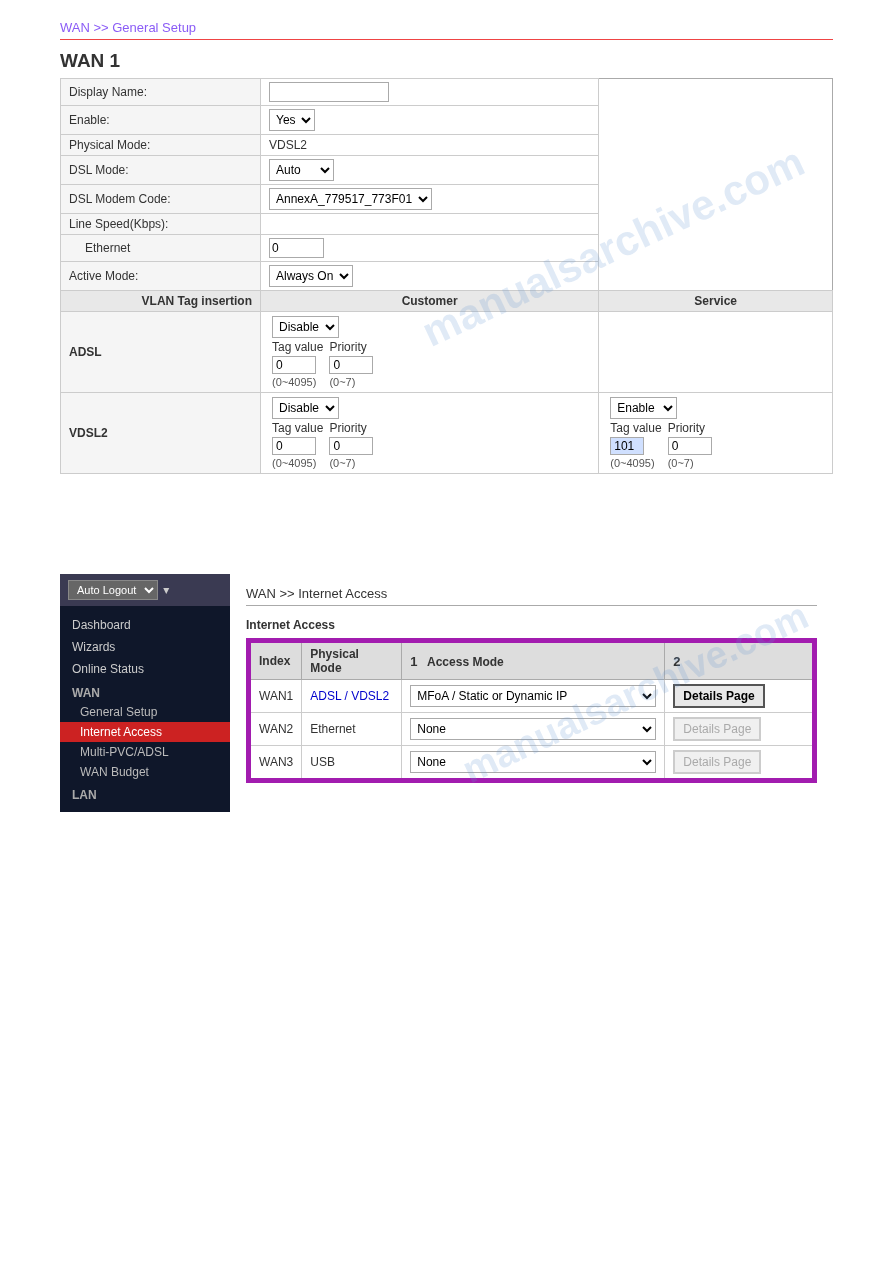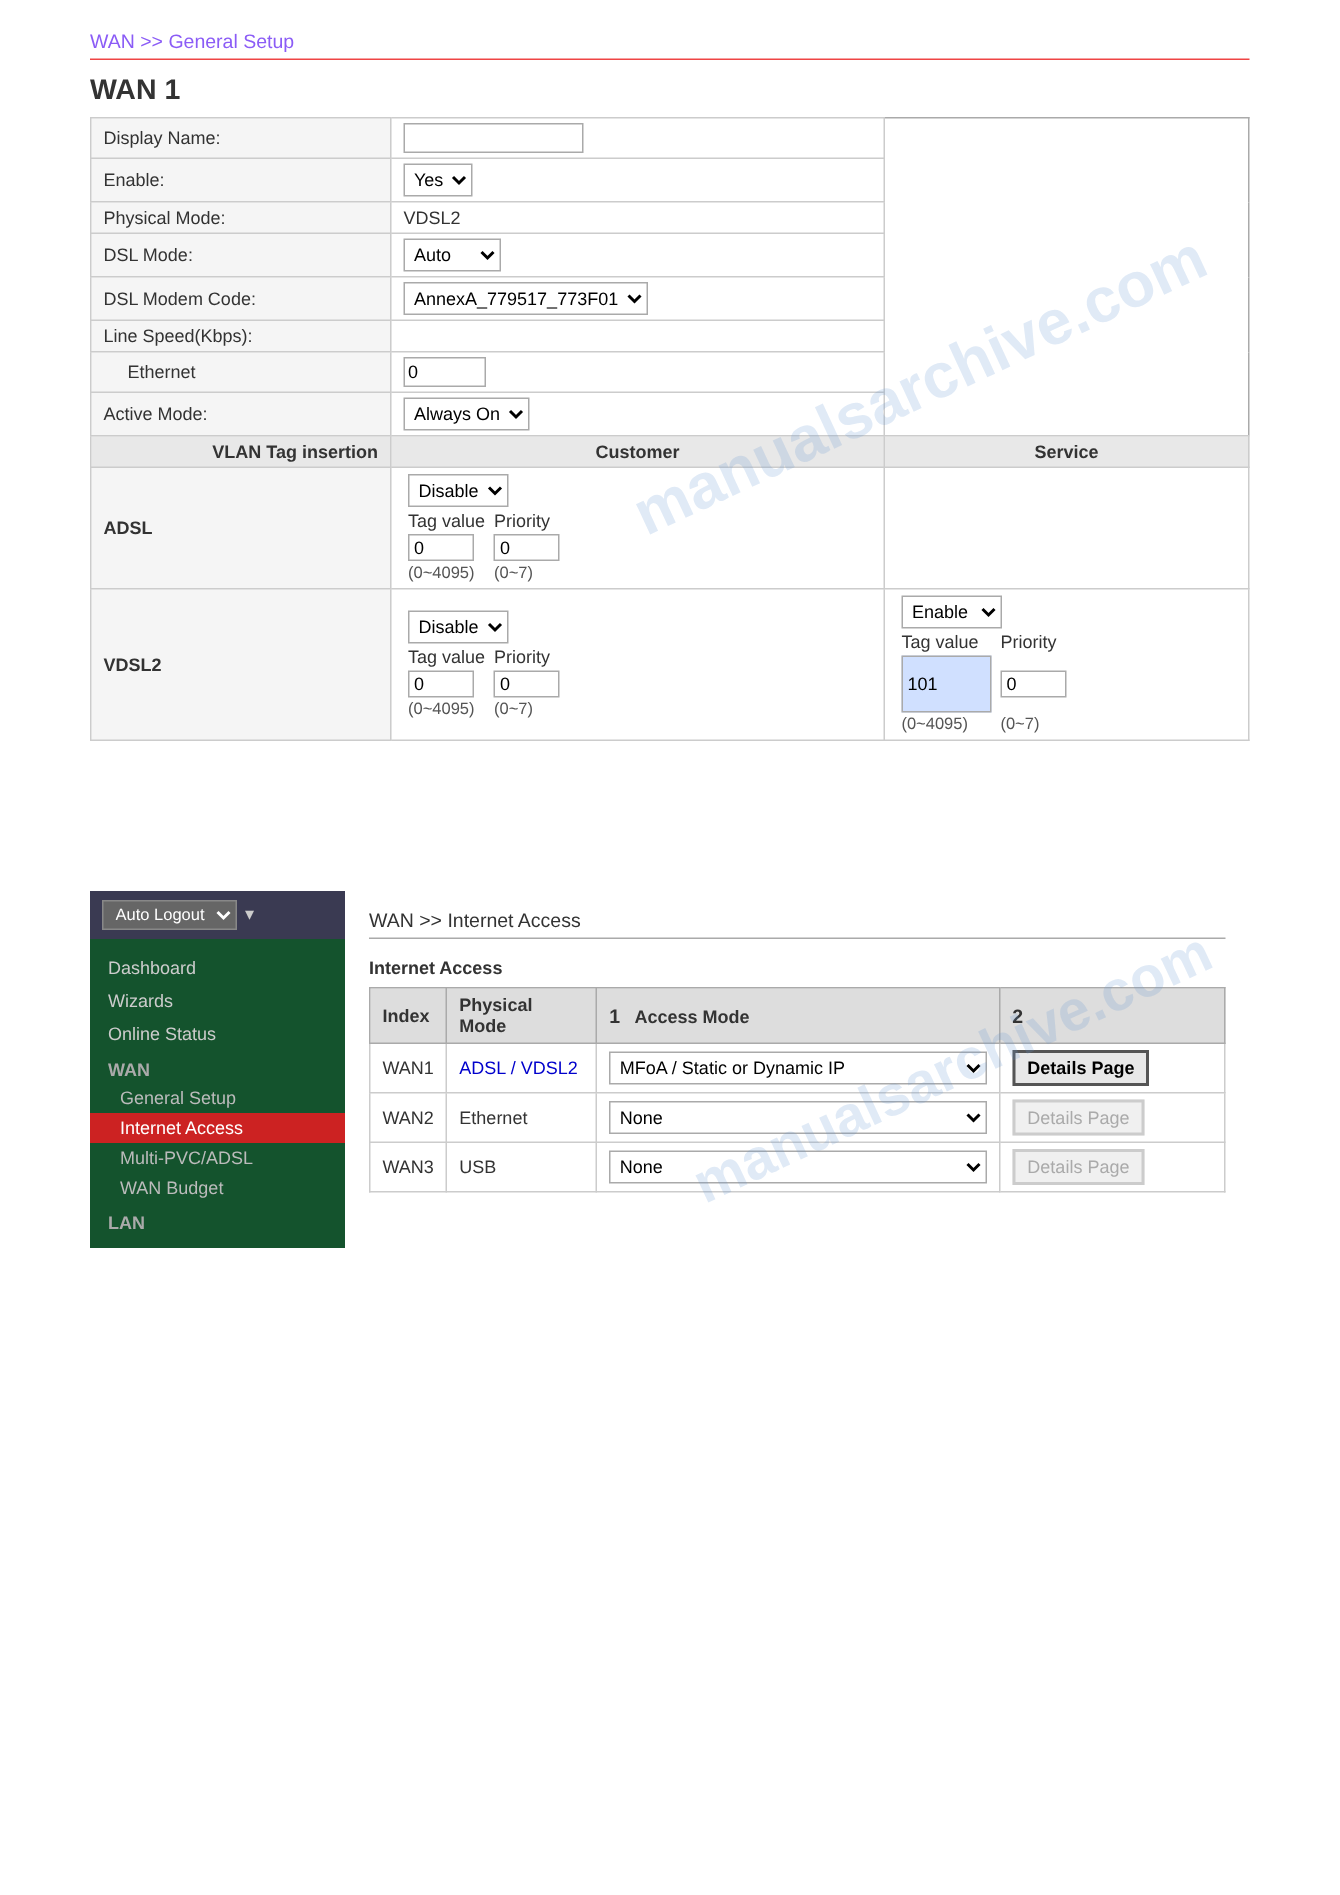--- a/index.html
+++ b/index.html
@@ -96,21 +96,21 @@
     
     .bottom-section {
       display: flex;
       margin-top: 40px;
       position: relative;
     }
 
     
     .sidebar {
       width: 170px;
-      background: #14532d;
+      background: #0f172a;
       color: #ddd;
       padding: 0;
       flex-shrink: 0;
       font-size: 12px;
     }
 
     .sidebar-logout {
       background: #3a3a52;
       padding: 6px 8px;
     }
@@ -171,21 +171,21 @@
 
     .internet-access-title {
       font-weight: bold;
       margin-bottom: 6px;
       font-size: 12px;
     }
 
     .access-table {
       border-collapse: collapse;
       width: 100%;
-      border: 1px solid #a21caf;
+      border: 5px solid #a21caf;
     }
 
     .access-table th {
       background: #ddd;
       border: 1px solid #aaa;
       padding: 4px 8px;
       font-size: 12px;
       text-align: left;
     }
 
@@ -425,21 +425,21 @@
                     <option>Disable</option>
                   </select>
                 </td>
               </tr>
               <tr>
                 <td>Tag value</td>
                 <td>Priority</td>
               </tr>
               <tr>
                 <td>
-                  <input type="text" value="101" style="width: 60px; border: 1px solid rgb(170, 170, 170); padding: 11px 3px; font-size: 12px; background: rgb(208, 224, 255);">
+                  <input type="text" value="101" style="width: 34px; border: 1px solid rgb(170, 170, 170); padding: 1px 3px; font-size: 12px; background: rgb(208, 224, 255);">
                 </td>
                 <td>
                   <input type="text" value="0" style="width: 44px; border: 1px solid rgb(170, 170, 170); padding: 1px 3px; font-size: 12px;">
                 </td>
               </tr>
               <tr>
                 <td class="tag-range">(0~4095)</td>
                 <td class="tag-range">(0~7)</td>
               </tr>
             </tbody>

